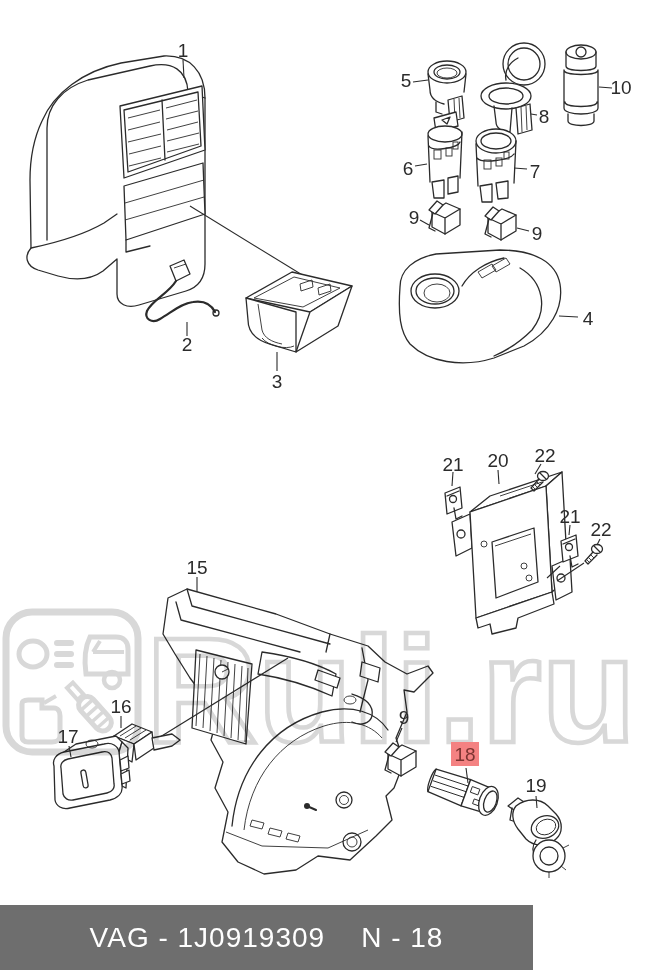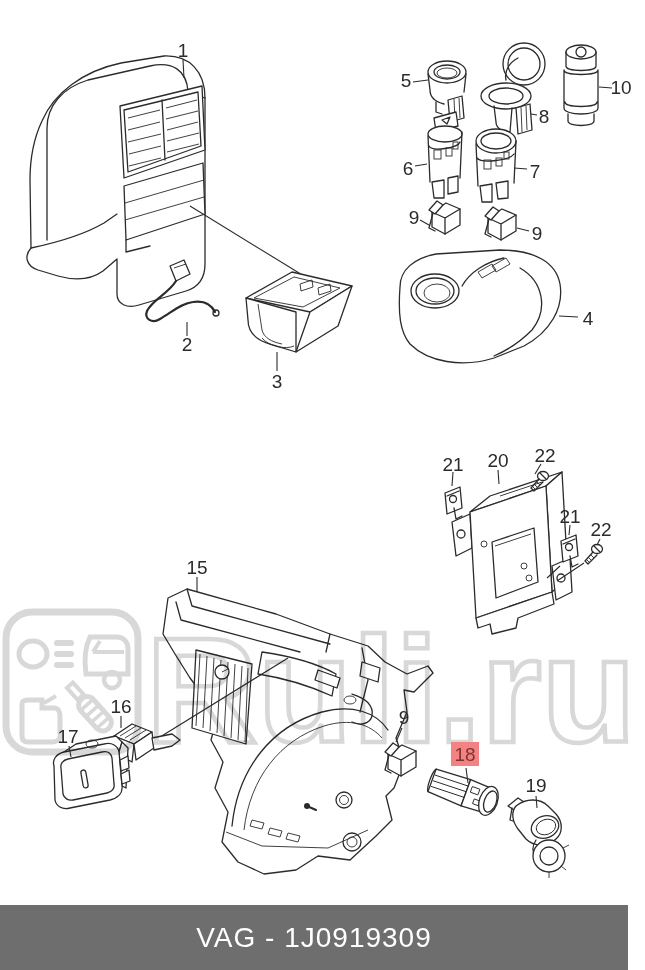--- a/index.html
+++ b/index.html
@@ -9,21 +9,21 @@
   .ln{stroke:#2b2b2b;stroke-width:1.3;fill:none;stroke-linecap:round;stroke-linejoin:round;}
   .lnf{stroke:#2b2b2b;stroke-width:1.3;fill:#ffffff;stroke-linejoin:round;}
   .thin{stroke:#2b2b2b;stroke-width:0.9;fill:none;}
   .leader{stroke:#2b2b2b;stroke-width:1.1;fill:none;}
   .callout{font-family:"Liberation Sans",sans-serif;font-size:19px;fill:#2b2b2b;
            text-anchor:middle;font-weight:400;}
   .callout-hl{font-family:"Liberation Sans",sans-serif;font-size:19px;fill:#7c3431;
            text-anchor:middle;}
   .wm{stroke:#d8d8d8;fill:none;}
   .wm-fill{fill:#d8d8d8;stroke:none;}
-  .footer{position:absolute;left:0;top:905px;width:628px;height:65px;background:#6e6e6e;
+  .footer{position:absolute;left:0;top:905px;width:533px;height:65px;background:#6e6e6e;
           display:flex;align-items:center;justify-content:center;gap:36px;}
   .footer span{color:#ffffff;font-size:28px;letter-spacing:1px;}
 </style>
 </head>
 <body>
 
 <div class="page">
 <svg width="645" height="905" viewBox="0 0 645 905">
 
   <defs>
@@ -323,14 +323,15 @@
     <text class="callout" x="68" y="743">17</text>
     <text class="callout" x="404" y="724">9</text>
     <rect x="451" y="742" width="28" height="24" fill="#f48282"></rect>
     <text class="callout-hl" x="465" y="761">18</text>
     <text class="callout" x="536" y="792">19</text>
   </g>
 </svg>
 
 <div class="footer">
   <span>VAG - 1J0919309</span>
+  <span>N - 18</span>
 </div>
 </div>
 
 </body></html>

